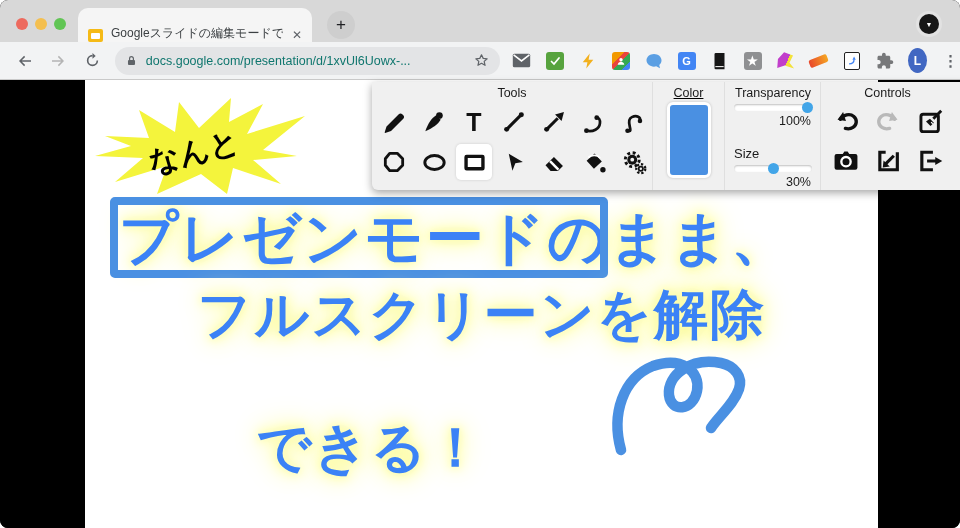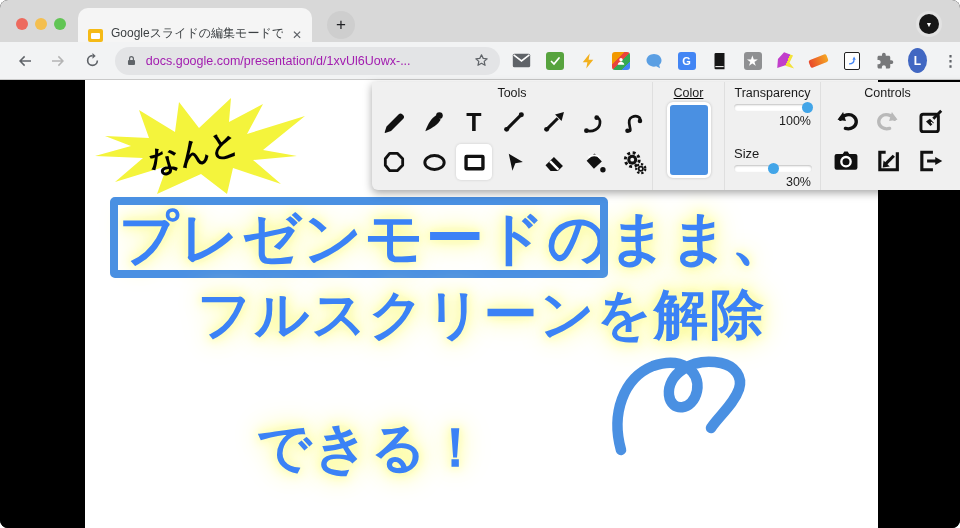--- a/index.html
+++ b/index.html
@@ -19,21 +19,21 @@
   .tab-close { font-size:12px; color:#5f6368; margin-left:auto; cursor:default; }
   .newtab { position:absolute; left:327px; top:11px; width:28px; height:28px; border-radius:50%; background:#cecece; display:flex; align-items:center; justify-content:center; font-size:17px; color:#202124; }
   .tab-overview { position:absolute; right:18px; top:11px; width:26px; height:26px; border-radius:50%; background:#e2e2e2; display:flex; align-items:center; justify-content:center; }
   .tab-overview-inner { width:20px; height:20px; border-radius:50%; background:#161616; color:#fff; font-size:7px; display:flex; align-items:center; justify-content:center; }
 
   
   .toolbar { position:absolute; left:0; top:42px; width:960px; height:38px; background:#f2f3f4; border-bottom:1px solid #c9c9c9; display:flex; align-items:center; }
   .navbtn { width:30px; height:30px; display:flex; align-items:center; justify-content:center; margin-left:4px; }
   .navbtn:first-child { margin-left:10px; }
   .omnibox { width:390px; height:28px; background:#e3e4e6; border-radius:14px; margin-left:8px; display:flex; align-items:center; padding:0 10px; }
-  .url-text { font-size:12.5px; color:#a21caf; margin-left:8px; white-space:nowrap; overflow:hidden; flex:1; }
+  .url-text { font-size:12.5px; color:#0f766e; margin-left:8px; white-space:nowrap; overflow:hidden; flex:1; }
   .ext-row { display:flex; align-items:center; gap:14px; margin-left:12px; }
   .ext { width:19px; height:19px; display:flex; align-items:center; justify-content:center; flex:0 0 auto; }
   .badge { width:18px; height:18px; border-radius:3px; display:flex; align-items:center; justify-content:center; color:#fff; font-size:11px; font-weight:bold; }
   .avatar { width:25px; height:25px; border-radius:50%; background:#4167c2; color:#fff; font-size:12px; font-weight:bold; display:flex; align-items:center; justify-content:center; }
   .kebab { font-size:15px; color:#5f6368; letter-spacing:0; font-weight:bold; }
 
   
   .content { position:absolute; left:0; top:80px; width:960px; height:448px; background:#000; }
   .slide { position:absolute; left:85px; top:0; width:793px; height:448px; background:#fff; overflow:visible; }
 
@@ -50,21 +50,21 @@
   .sect { padding-top:4px; position:relative; }
   .sect + .sect { border-left:1px solid rgba(0,0,0,.07); }
   .sect-h { text-align:center; font-size:12.5px; color:#1a1a1a; margin-bottom:2px; }
   .tools-grid { display:grid; grid-template-columns:repeat(7,40px); grid-auto-rows:40px; justify-items:center; align-items:center; padding:0 2px; }
   .toolbtn { width:36px; height:36px; display:flex; align-items:center; justify-content:center; border-radius:5px; }
   .toolbtn.selected { background:#fff; box-shadow:0 0 3px rgba(0,0,0,.15); }
   .t-glyph { font-size:25px; font-weight:900; color:#111; line-height:1; }
   .color-sect { width:72px;text-decoration:underline; }
   .swatch { width:44px; height:76px; margin:2px auto 0; background:#4a90e2; border:3px solid #fff; border-radius:6px; box-shadow:0 0 3px rgba(0,0,0,.2); }
   .slider-sect { width:96px; padding:4px 9px 0; }
-  .slider-sect .sect-h { text-align:center; }
+  .slider-sect .sect-h { text-align:right; }
   .track { position:relative; width:78px; height:7px; background:#fff; border-radius:4px; box-shadow:inset 0 1px 2px rgba(0,0,0,.25); margin-top:4px; }
   .thumb { position:absolute; top:-2px; width:11px; height:11px; border-radius:50%; background:#42a5e8; }
   .thumb.pos-100 { right:-1px; }
   .thumb.pos-50 { left:34px; }
   .slider-val { text-align:right; font-size:12.5px; color:#1a1a1a; margin-top:3px; }
   .size-label { font-size:13px; color:#1a1a1a; margin-top:18px; }
   .controls-grid { display:grid; grid-template-columns:repeat(3,42px); grid-auto-rows:39px; justify-items:center; align-items:center; padding:0 4px; }
   .ctrlbtn { width:38px; height:34px; display:flex; align-items:center; justify-content:center; }
 
   svg { display:block; }

